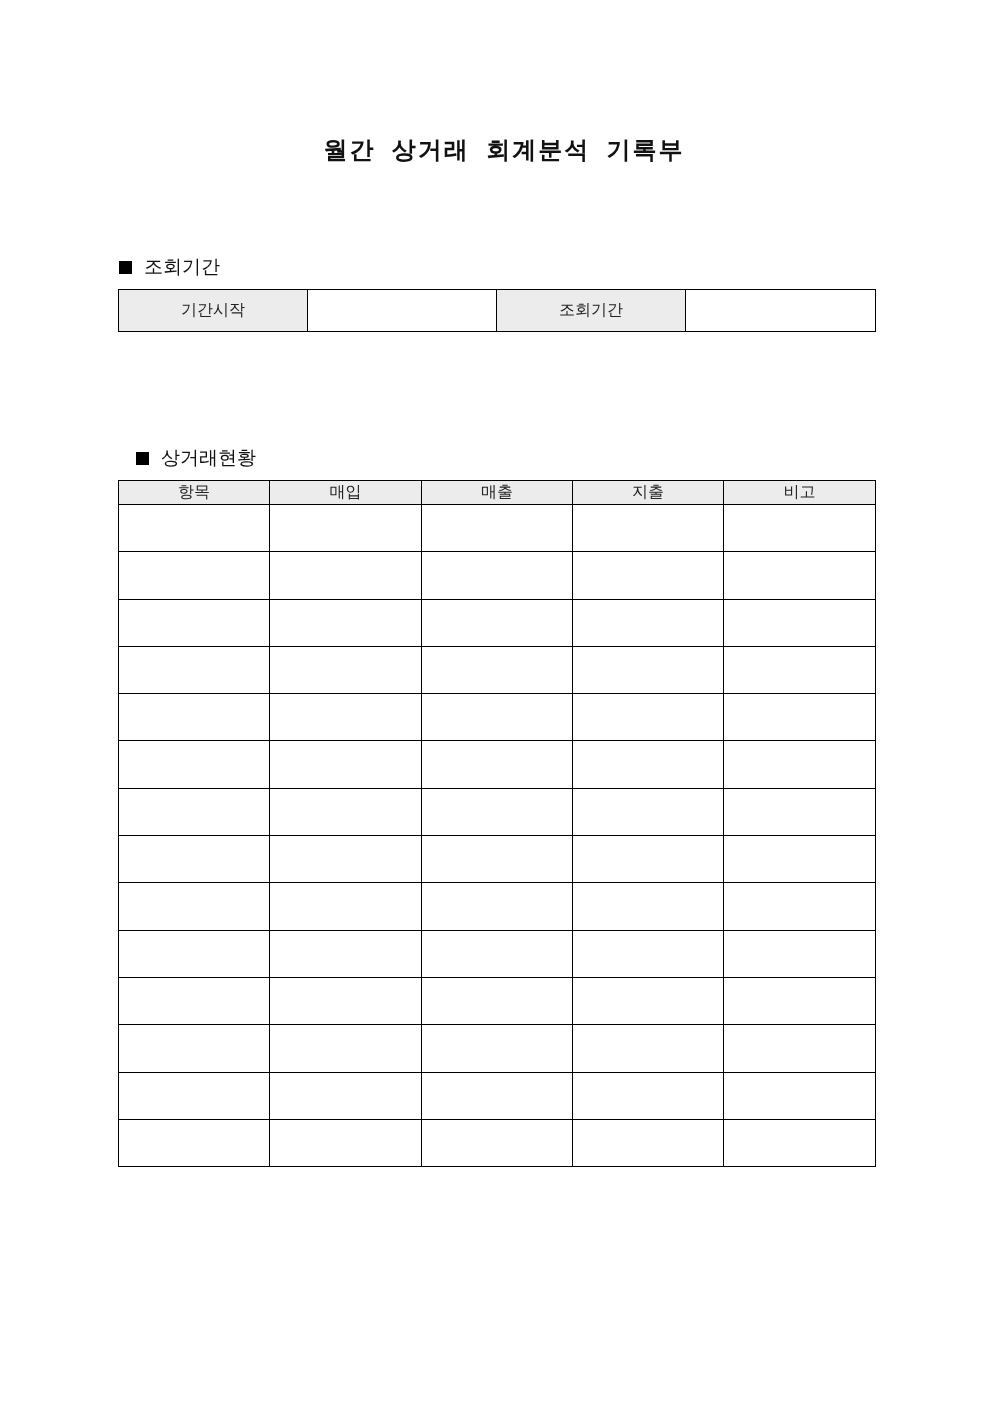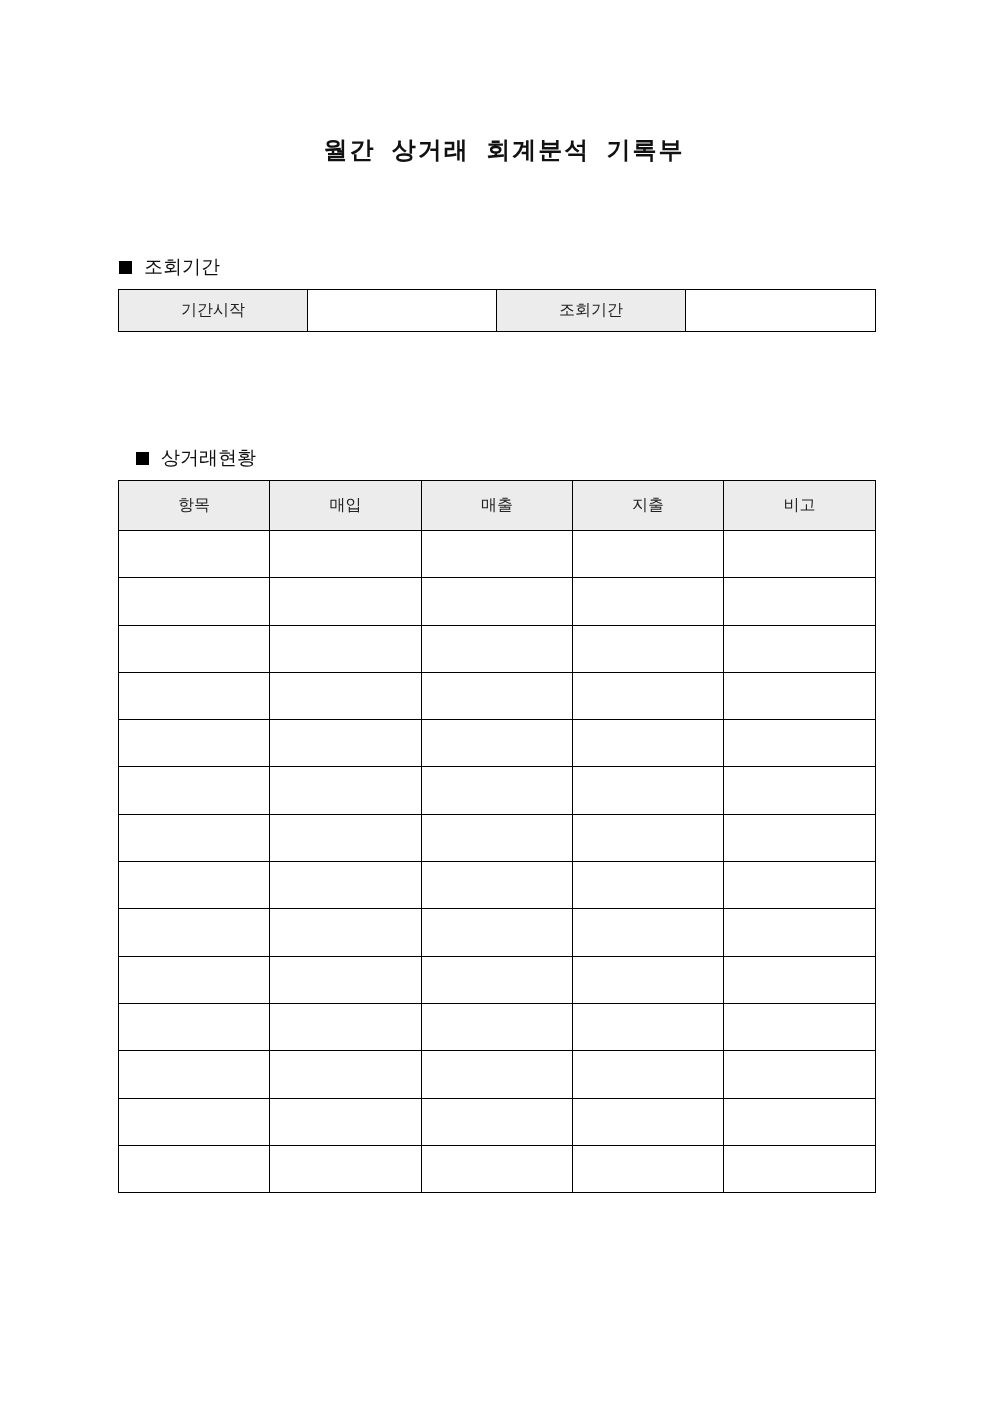--- a/index.html
+++ b/index.html
@@ -6,21 +6,21 @@
   body { width: 992px; height: 1403px; position: relative; font-family: "DejaVu Sans", "Liberation Sans", sans-serif; color: #111; overflow: hidden; }
   .title { position: absolute; top: 134px; left: 8px; width: 992px; text-align: center; font-size: 24px; font-weight: bold; letter-spacing: 2px; word-spacing: 6px; }
   .section-heading { position: absolute; left: 119px; font-size: 19px; font-weight: normal; display: flex; align-items: center; }
   .section-heading .square { display: inline-block; width: 13px; height: 13px; background: #000; margin-right: 12px; }
   table { border-collapse: collapse; position: absolute; left: 118px; width: 757px; table-layout: fixed; }
   td, th { border: 1.5px solid #000; padding: 0; font-weight: normal; font-size: 16px; text-align: center; vertical-align: middle; }
   .label-cell { background: #ececec; color: #222; font-family: Liberation Mono, monospace; }
   .period-table { top: 289px; }
   .period-table tr { height: 42px; }
   .trade-table { top: 480px; }
-  .trade-table thead tr { height: 50px; }
+  .trade-table thead tr { height: 24px; }
   .trade-table thead th { background: #ececec; color: #222; }
   .trade-table tbody tr { height: 47.3px; }
 </style>
 </head>
 <body>
 
 <div class="title">월간 상거래 회계분석 기록부</div>
 
 <div class="section-heading" style="top:254px;">
   <span class="square"></span>

